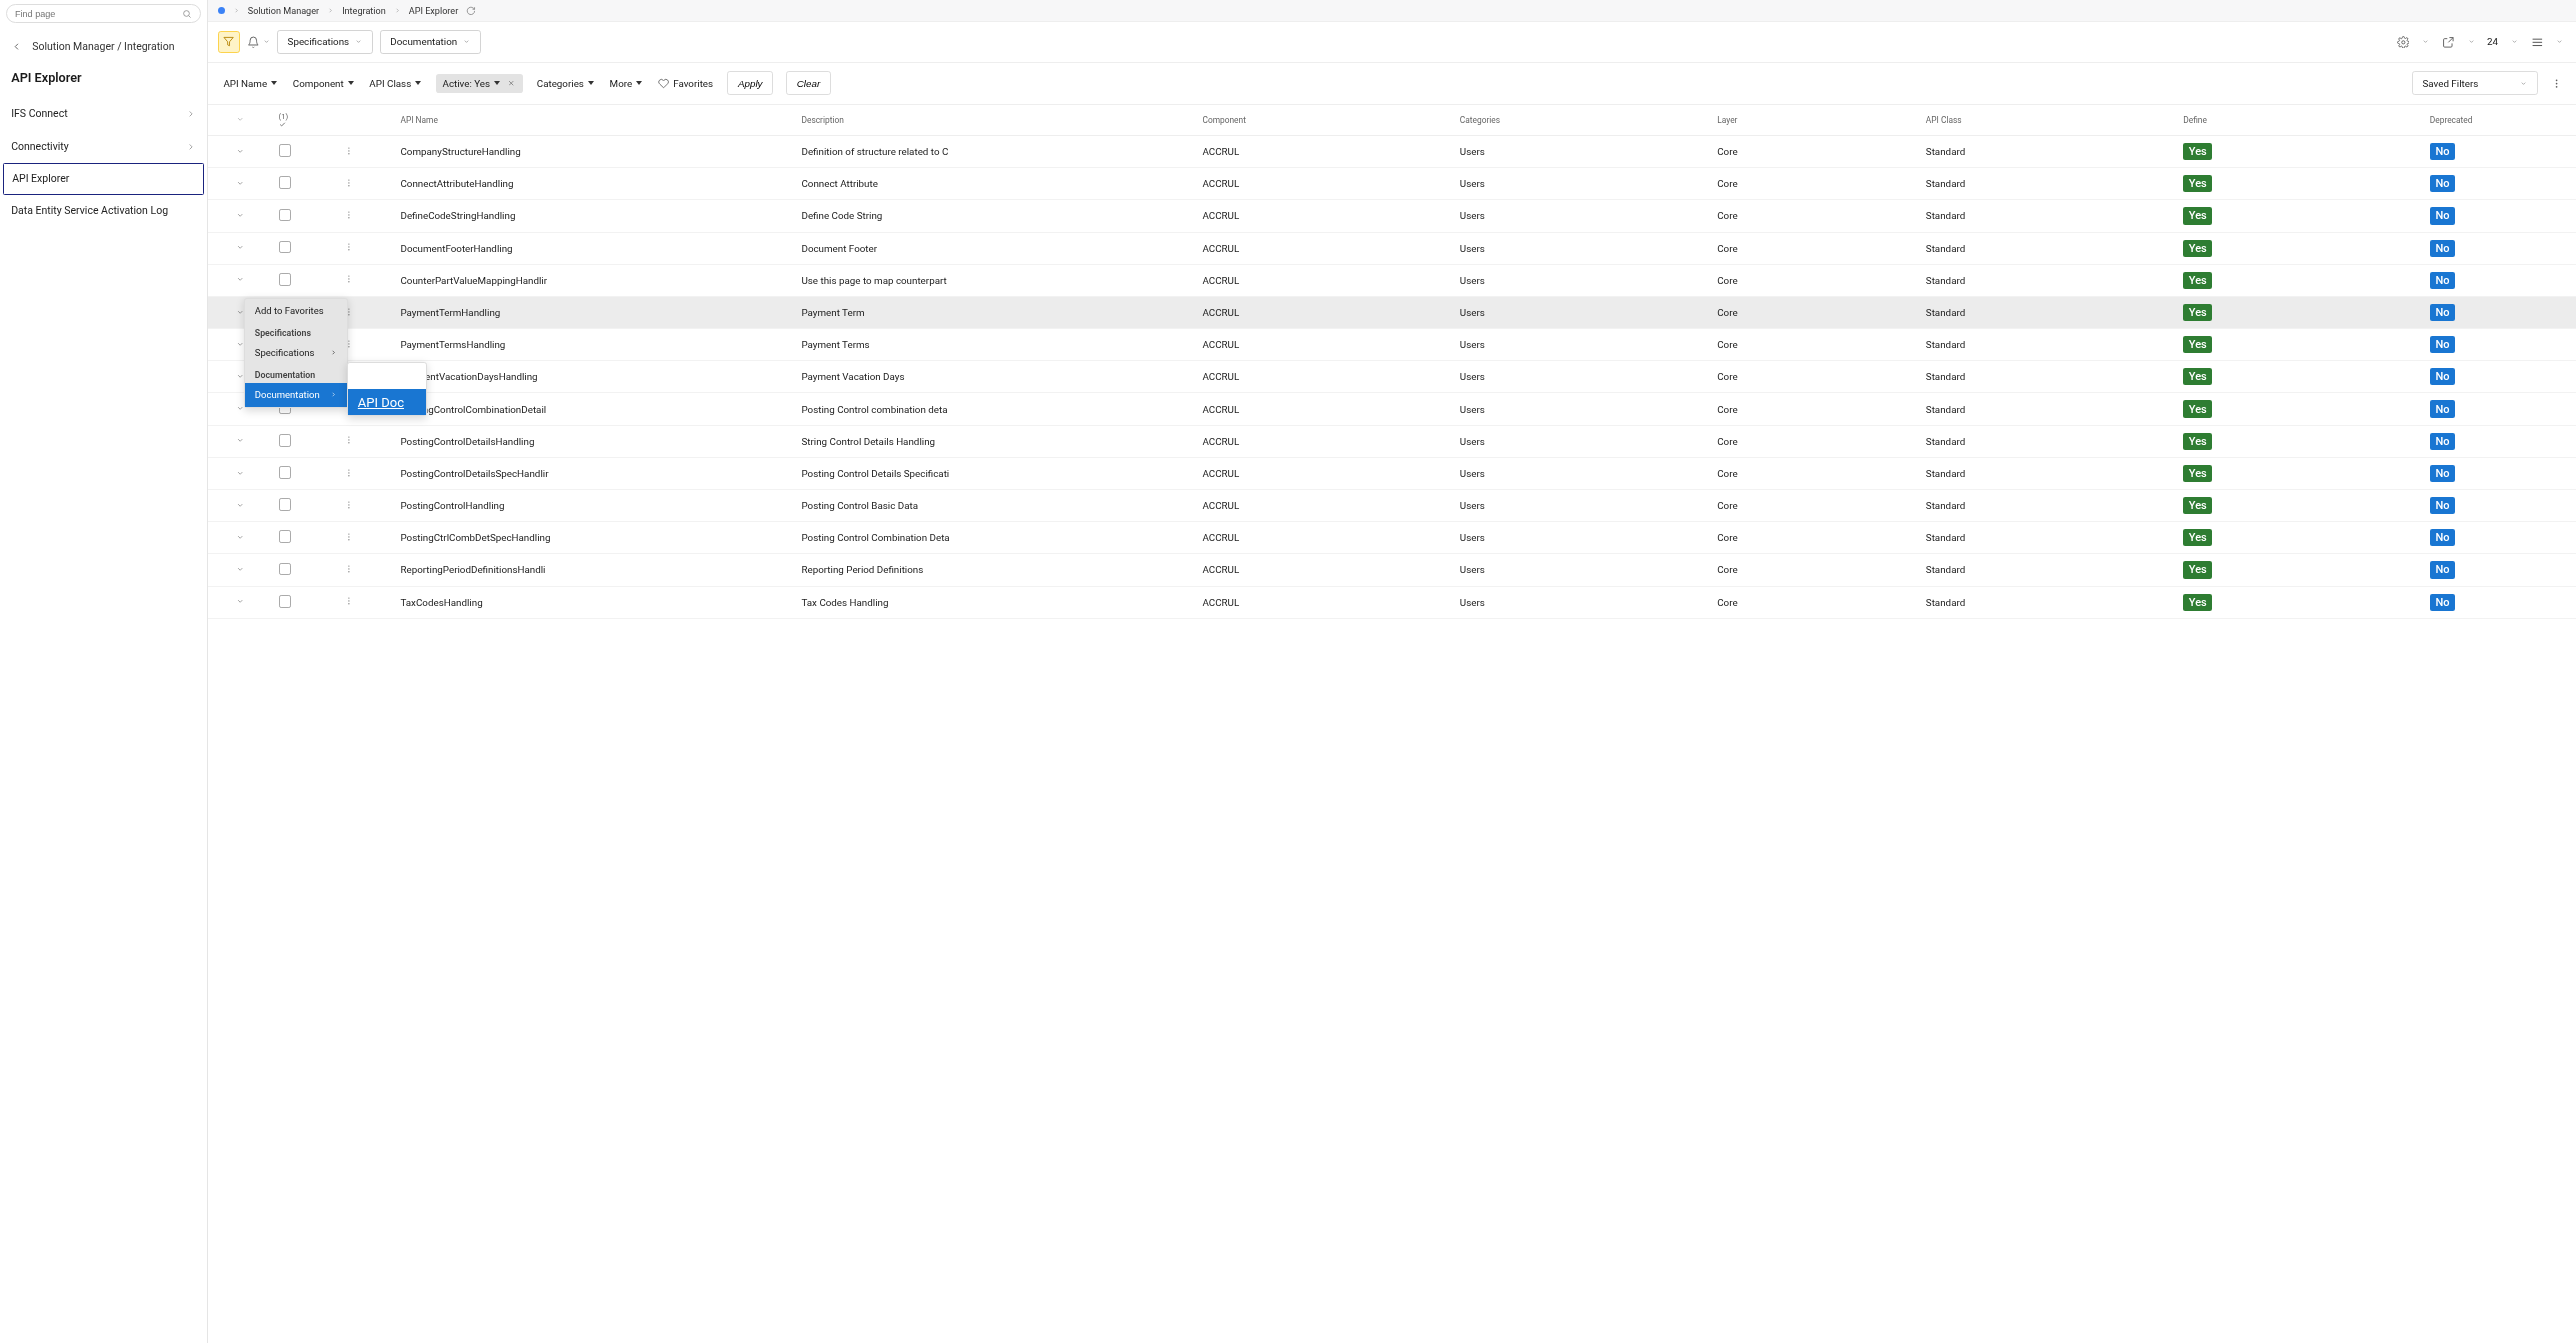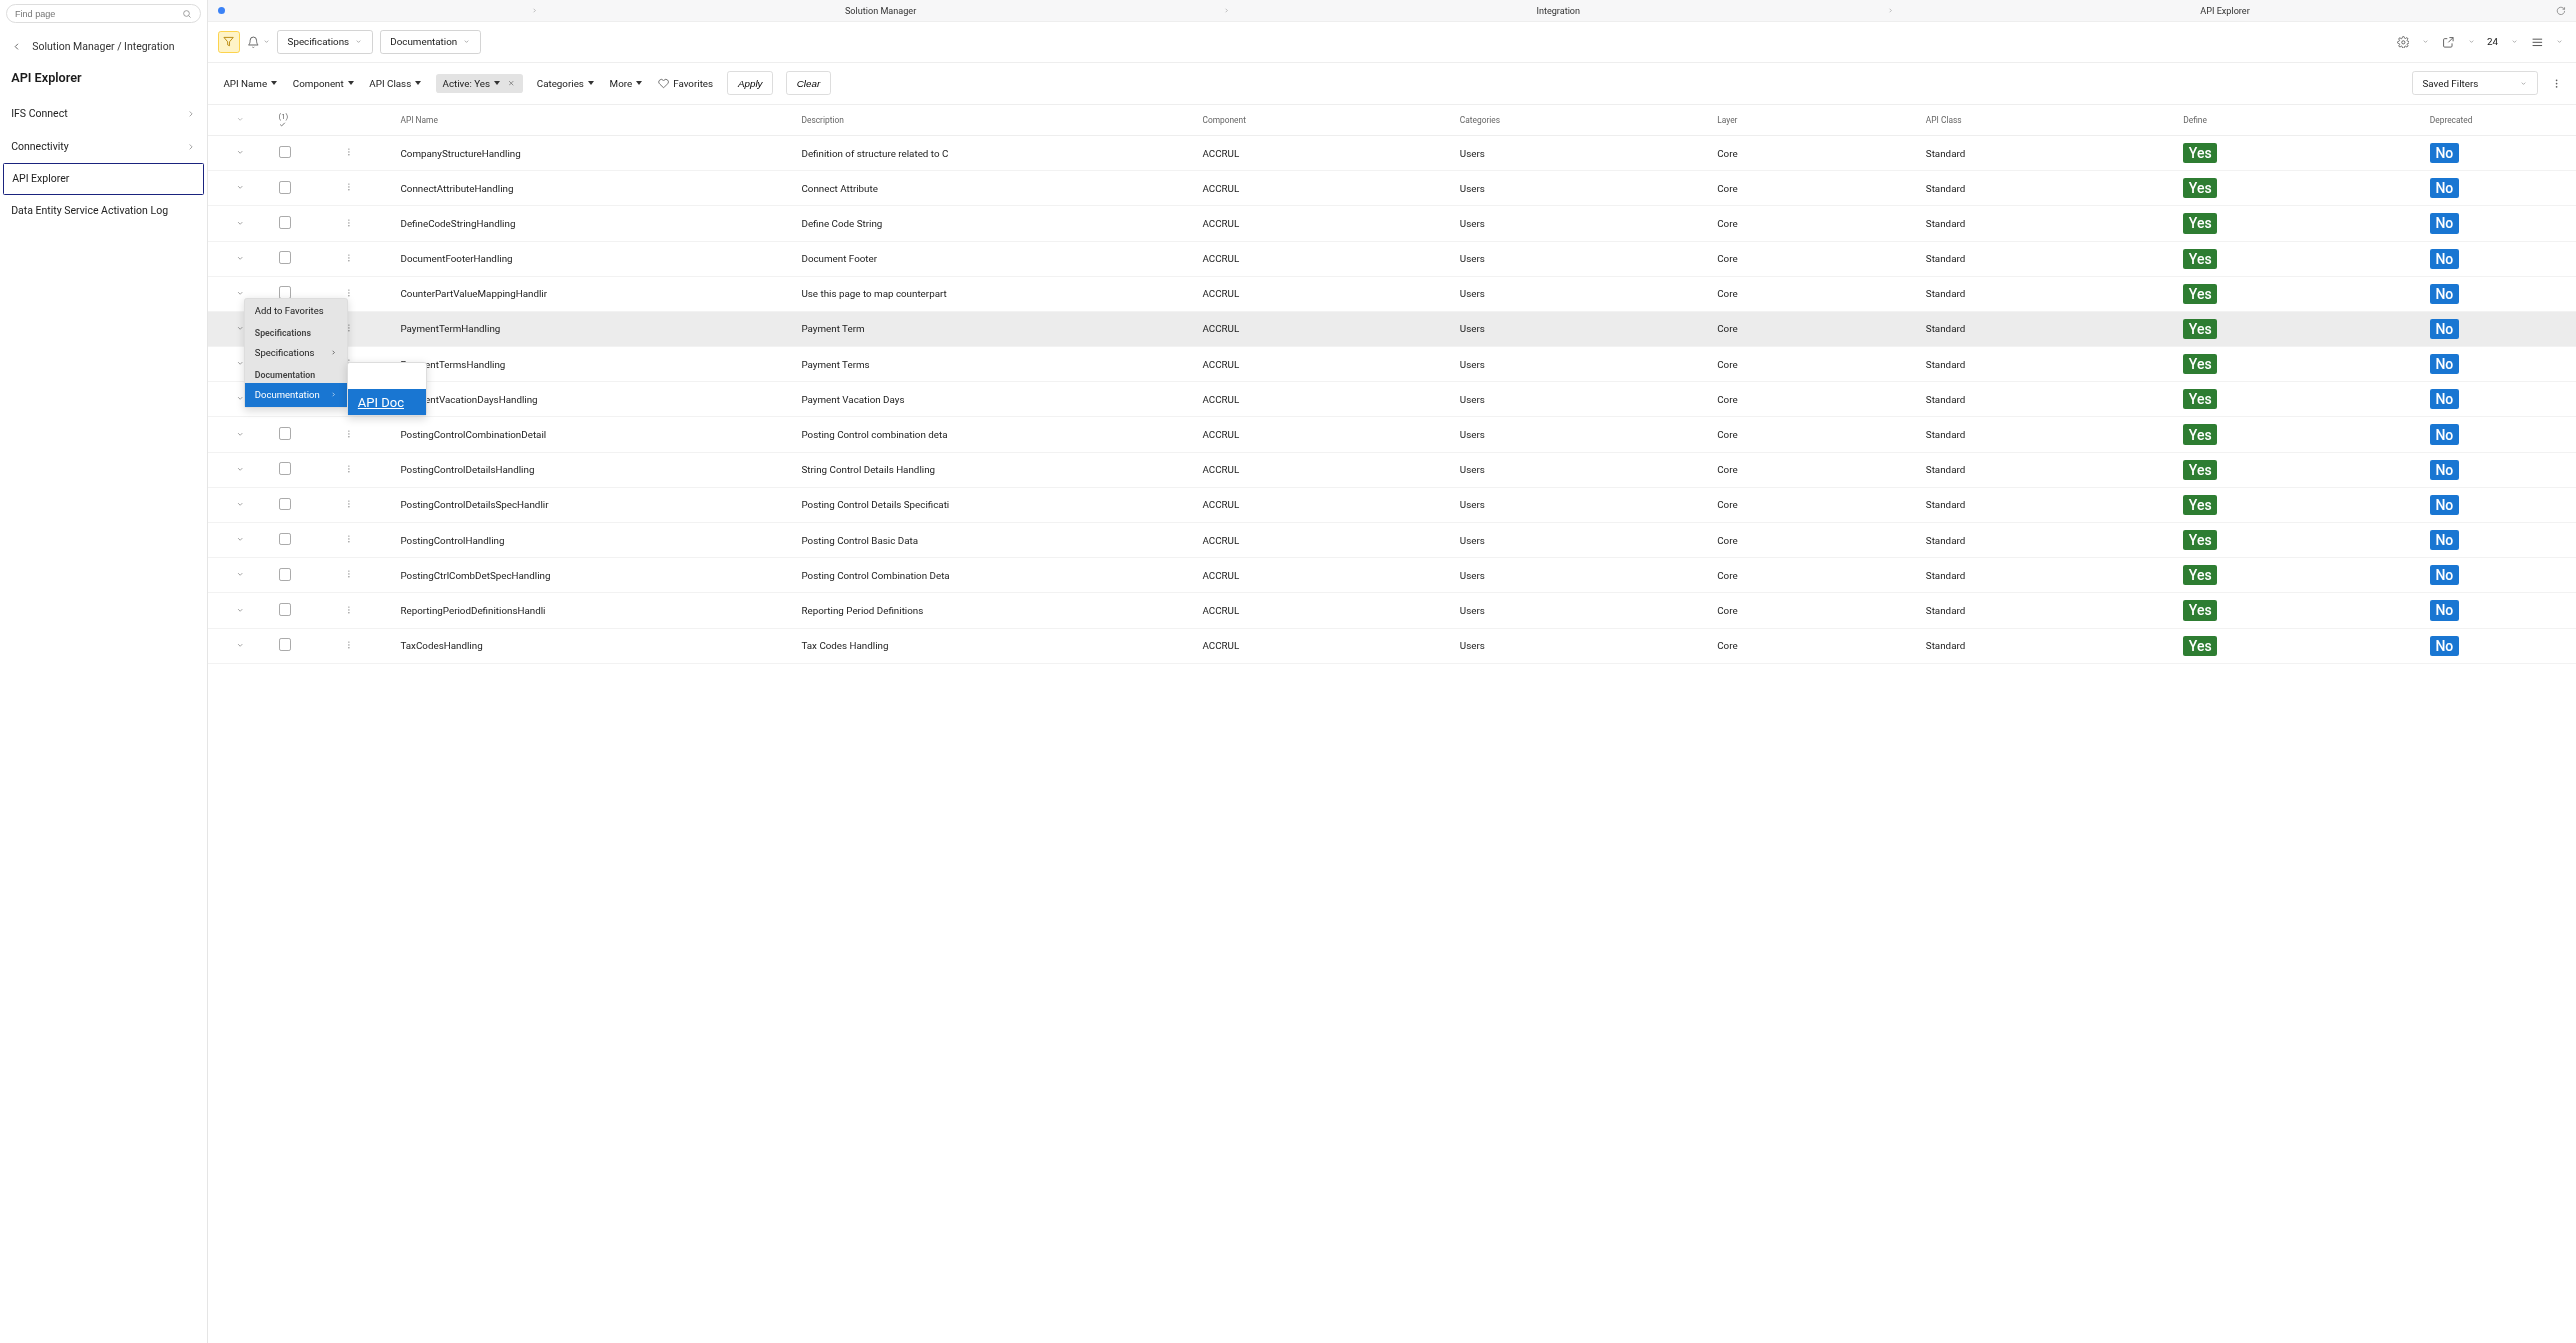--- a/index.html
+++ b/index.html
@@ -17,21 +17,21 @@
   .page-title { font-size: 12.7px; font-weight: 600; padding: 7px 11.2px 12.7px 11.2px; }
   .nav-list { display: flex; flex-direction: column; }
   .nav-item { display: flex; align-items: center; justify-content: space-between; padding: 9.8px 11.2px; cursor: pointer; font-size: 10.5px; color: #222; }
   .nav-item.active { border: 1.4px solid #1a237e; border-radius: 1.4px; margin: 0 2.8px; padding: 8.4px 8.4px; }
   .chevron-right { width: 9.8px; height: 9.8px; opacity: 0.5; }
   
   
   .main { flex: 1; display: flex; flex-direction: column; background: #f7f7f8; overflow: hidden; }
   
   
-  .breadcrumb { display: flex; align-items: center; gap: 8px; padding: 5.6px 9.8px; font-size: 9.1px; color: #333; justify-content: space-between; }
+  .breadcrumb { display: flex; align-items: center; gap: 8px; padding: 5.6px 9.8px; font-size: 9.1px; color: #333; }
   .bc-dot { width: 7px; height: 7px; border-radius: 50%; background: #3b82f6; }
   .bc-sep { opacity: 0.5; font-size: 7.7px; }
   .bc-link { color: #333; cursor: pointer; }
   .bc-current { color: #333; }
   .bc-refresh { width: 9.8px; height: 9.8px; opacity: 0.6; cursor: pointer; }
   
   
   .toolbar { background: #fff; border-top: 0.7px solid #eee; border-bottom: 0.7px solid #eee; padding: 7.7px 9.8px; display: flex; align-items: center; gap: 7px; }
   .filter-btn { width: 22.5px; height: 22.5px; display: flex; align-items: center; justify-content: center; background: #fef3c7; border: 0.7px solid #fcd34d; border-radius: 2.8px; cursor: pointer; }
   .funnel-icon { width: 11.2px; height: 11.2px; }
@@ -70,21 +70,21 @@
   .col-categories { width: 95px; }
   .col-layer { width: 77px; }
   .col-apiclass { width: 95px; }
   .col-active { width: 91px; }
   .col-deprecated { width: 56px; }
   .expand-caret { width: 8.4px; height: 8.4px; opacity: 0.6; cursor: pointer; }
   .checkbox { width: 12.7px; height: 12.7px; border: 1.1px solid #aaa; border-radius: 2.1px; cursor: pointer; display: inline-flex; align-items: center; justify-content: center; background: #fff; }
   .checkbox.checked { background: #1a1a1a; border-color: #1a1a1a; }
   .check-mark { width: 8.4px; height: 8.4px; stroke: #fff; stroke-width: 3; }
   .row-kebab { width: 9.8px; height: 9.8px; opacity: 0.6; cursor: pointer; }
-  .badge { display: inline-block; padding: 2.1px 5.6px; border-radius: 2.1px; color: #fff; font-size: 14px; font-weight: 500; }
+  .badge { display: inline-block; padding: 2.1px 5.6px; border-radius: 2.1px; color: #fff; font-size: 11px; font-weight: 500; }
   .badge-yes { background: #2e7d32; }
   .badge-no { background: #1976d2; }
   .th-sel { display: flex; flex-direction: column; align-items: flex-start; font-size: 7.7px; line-height: 1.2; }
   
   
   .context-menu { position: absolute; background: #e5e5e5; border: 0.7px solid #ddd; border-radius: 2.8px; box-shadow: 0 2.8px 8.4px rgba(0,0,0,0.15); z-index: 100; min-width: 104px; font-size: 9.5px; }
   .ctx-item { padding: 6.3px 9.8px; cursor: pointer; display: flex; align-items: center; justify-content: space-between; }
   .ctx-header { padding: 5.6px 9.8px 2.8px; font-weight: 600; font-size: 8.8px; color: #444; }
   .ctx-item.highlighted { background: #1976d2; color: #fff; }
   .submenu { position: absolute; left: 100%; top: 0; background: #fff; border: 0.7px solid #ddd; border-radius: 2.8px; box-shadow: 0 2.8px 8.4px rgba(0,0,0,0.15); min-width: 80px; }

